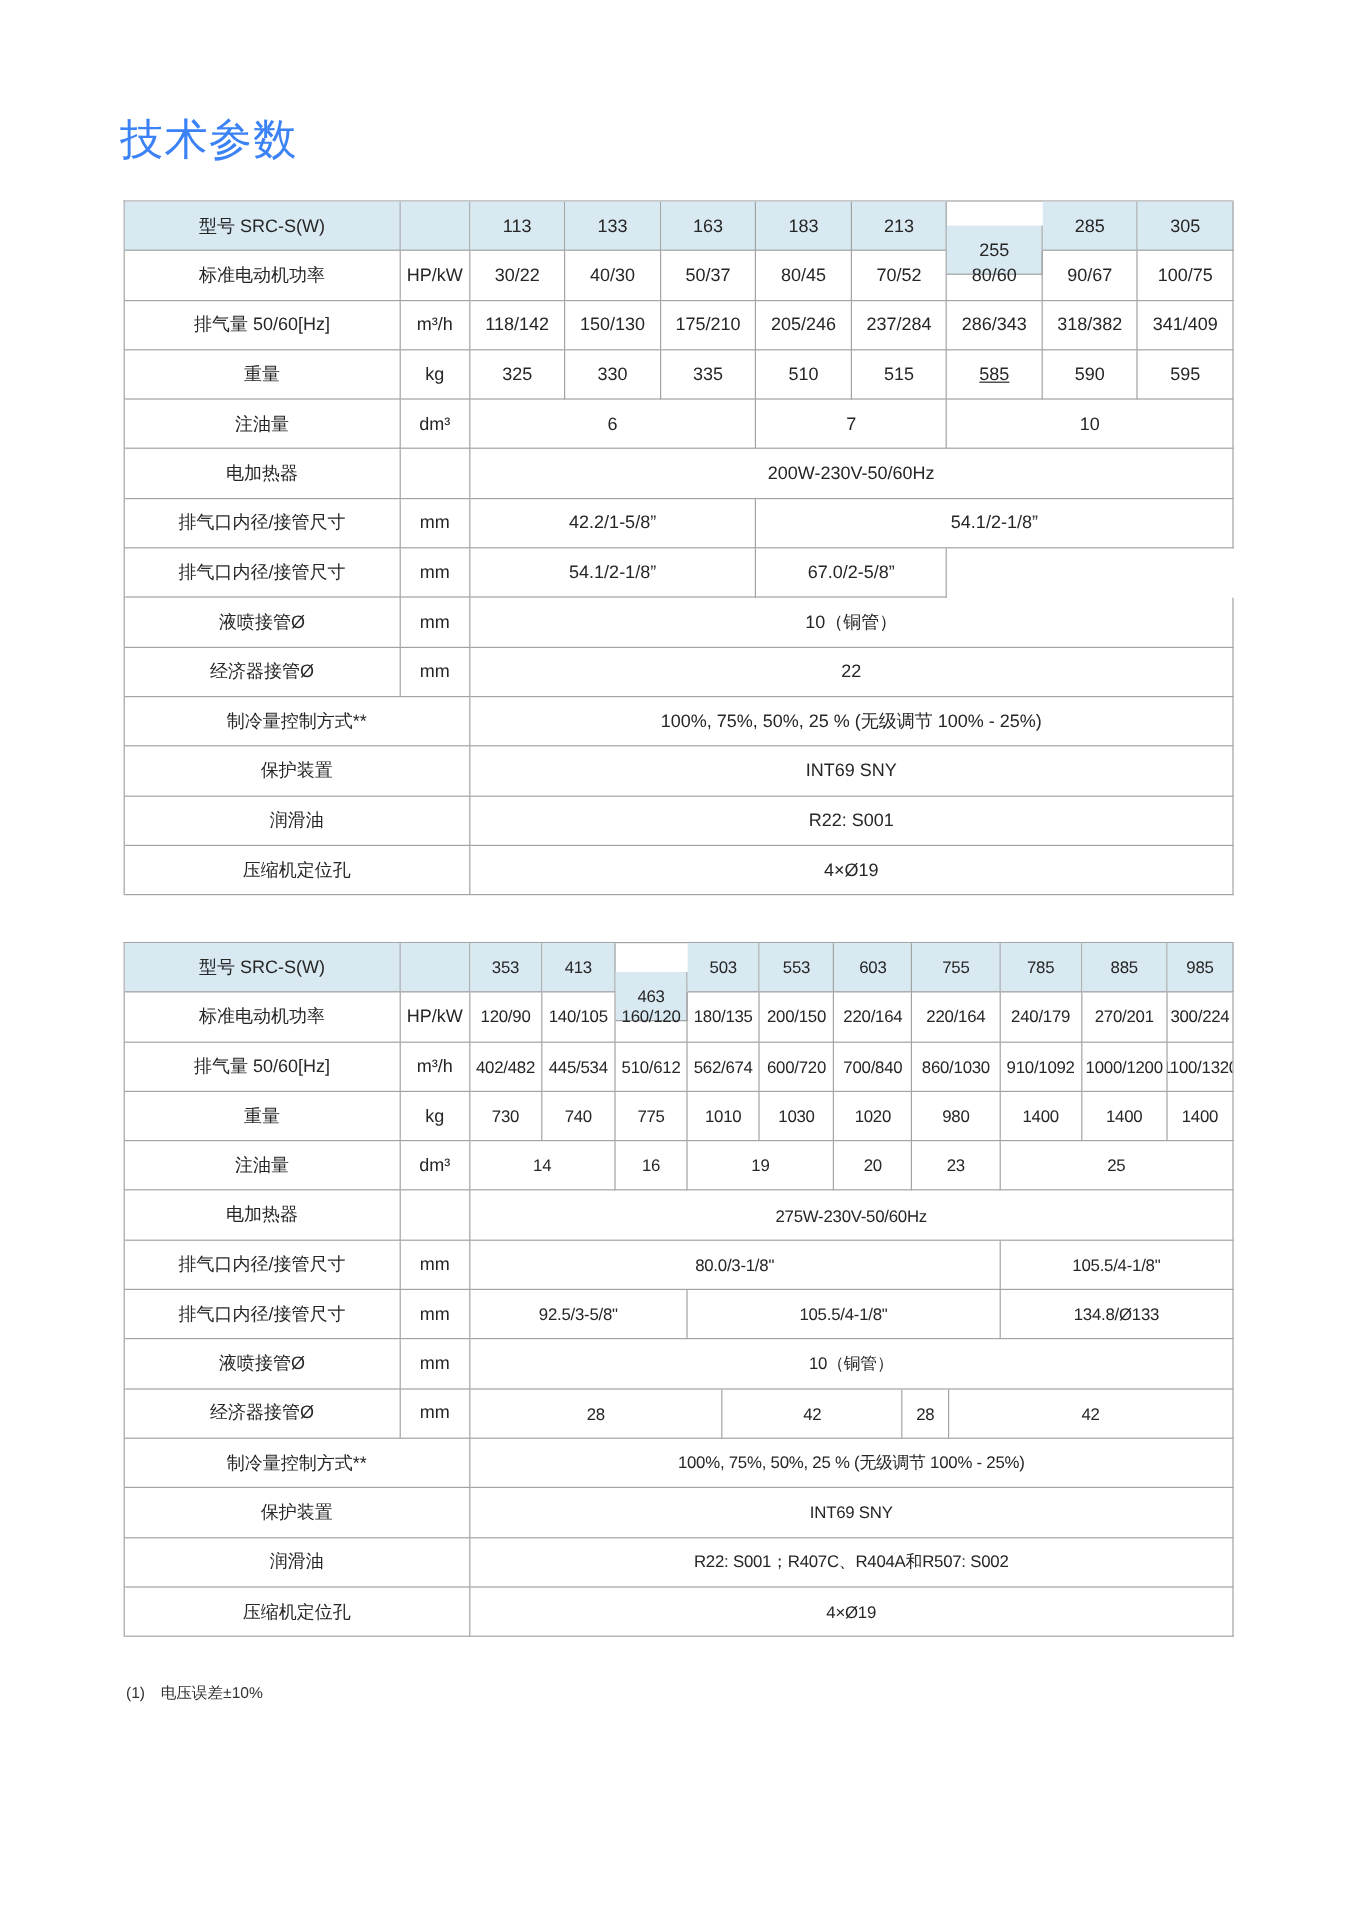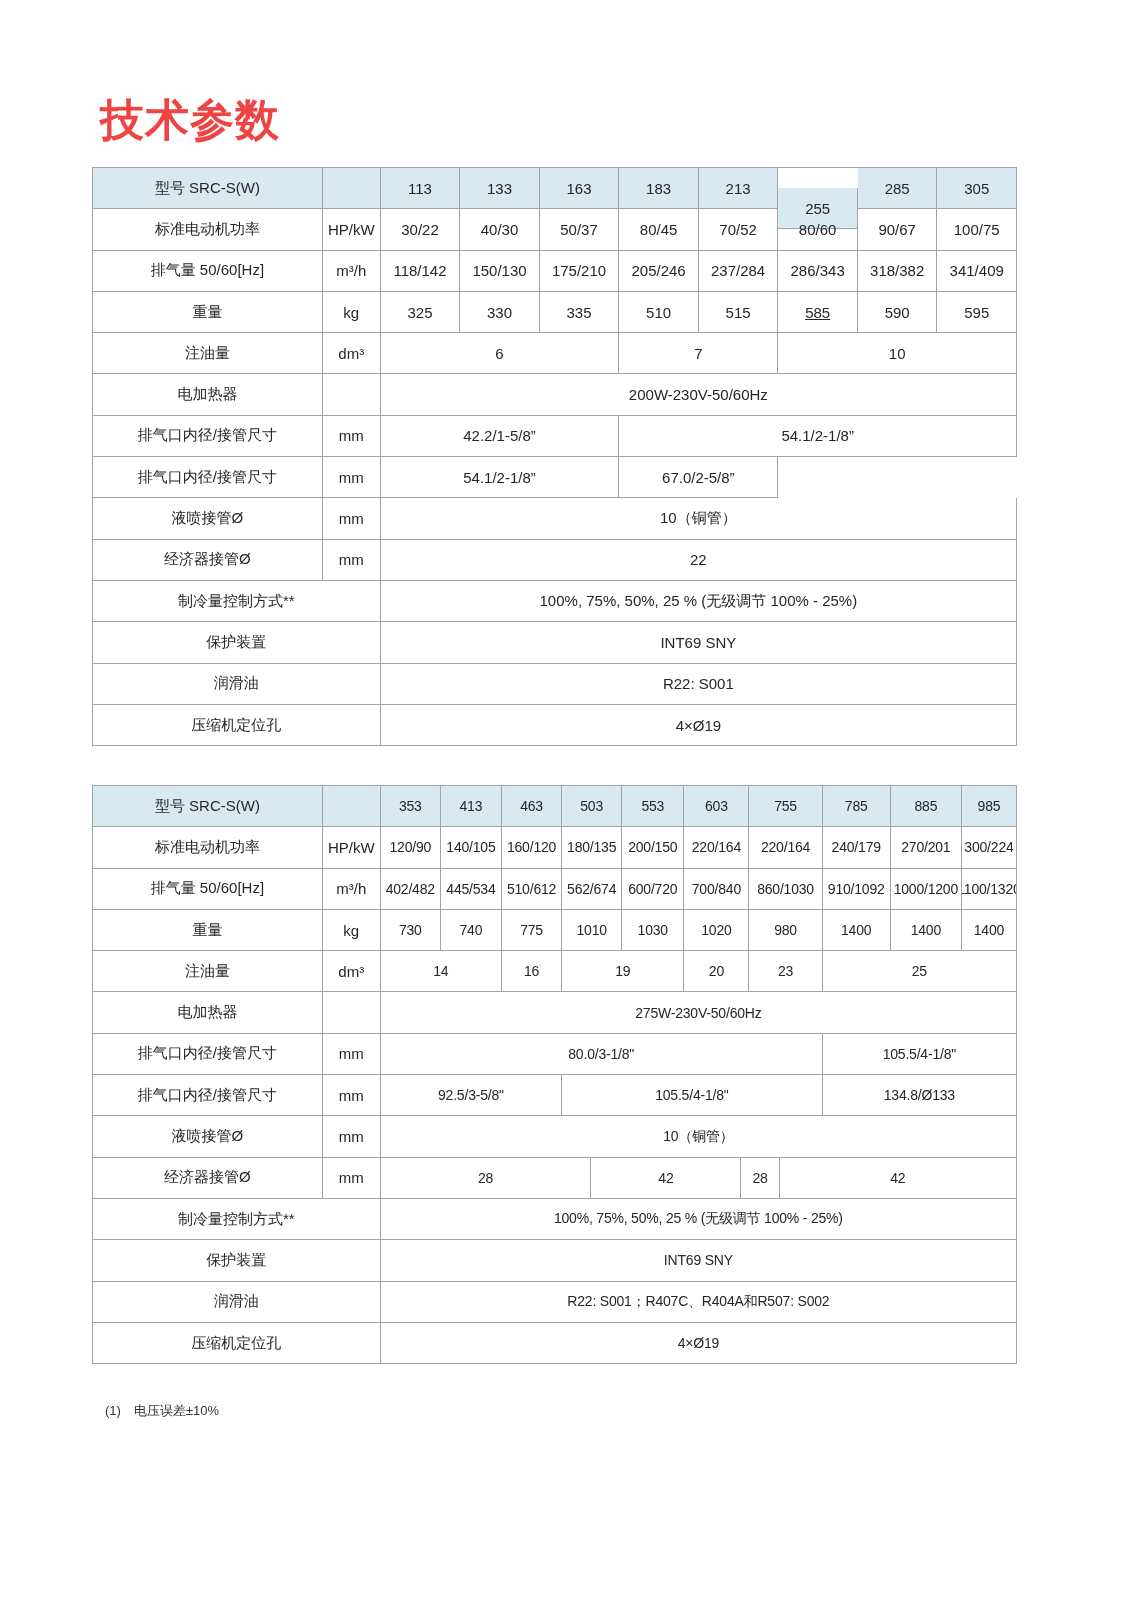--- a/index.html
+++ b/index.html
@@ -9,25 +9,25 @@
     color:var(--text-c,#262626);
   }
   .page {
     position:relative;
     width:1131px; height:1600px;
     background:#ffffff;
     overflow:hidden;
   }
   .title {
     position:absolute; left:100px; top:94px;
-    font-size:44px; font-weight:700; color:#ef4444;
+    font-size:36px; font-weight:400; color:#3b82f6;
     letter-spacing:1px; line-height:1.2;
   }
   .spec-table {
-    position:absolute; left:92px; width:925px;
+    position:absolute; left:103px; width:925px;
     border-top:1px solid var(--border-c,#a3a3a3);
     border-left:1px solid var(--border-c,#a3a3a3);
     background:#ffffff;
   }
   #table1 { top:167px; }
   #table2 { top:785px; }
   .trow { display:flex; height:41.3px; }
   .cell {
     display:flex; align-items:center; justify-content:center;
     border-right:1px solid var(--border-c,#a3a3a3);
@@ -180,21 +180,21 @@
         </div>
       </div>
     </div>
   <div class="spec-table" id="table2">
       <div class="trow thead">
         <div class="cell label-cell">型号 SRC-S(W)</div>
         <div class="cell unit-cell"></div>
         <div class="data-area">
           <div class="cell data-cell" style="width: 9.45%;">353</div>
           <div class="cell data-cell" style="width: 9.61%;">413</div>
-          <div class="cell data-cell" style="width: 9.45%;">463</div>
+          <div class="cell data-cell" style="width: 9.45%; margin-top: 24px;">463</div>
           <div class="cell data-cell" style="width: 9.45%;">503</div>
           <div class="cell data-cell" style="width: 9.76%;">553</div>
           <div class="cell data-cell" style="width: 10.24%;">603</div>
           <div class="cell data-cell" style="width: 11.5%;">755</div>
           <div class="cell data-cell" style="width: 10.71%;">785</div>
           <div class="cell data-cell" style="width: 11.18%;">885</div>
           <div class="cell data-cell" style="flex: 1 1 0%;">985</div>
         </div>
       </div>
       <div class="trow">

